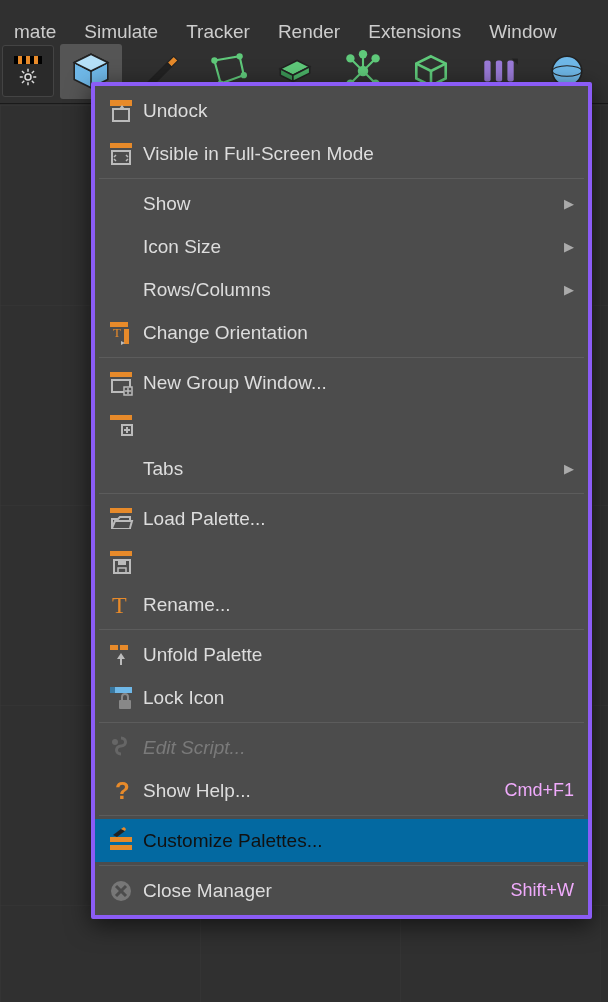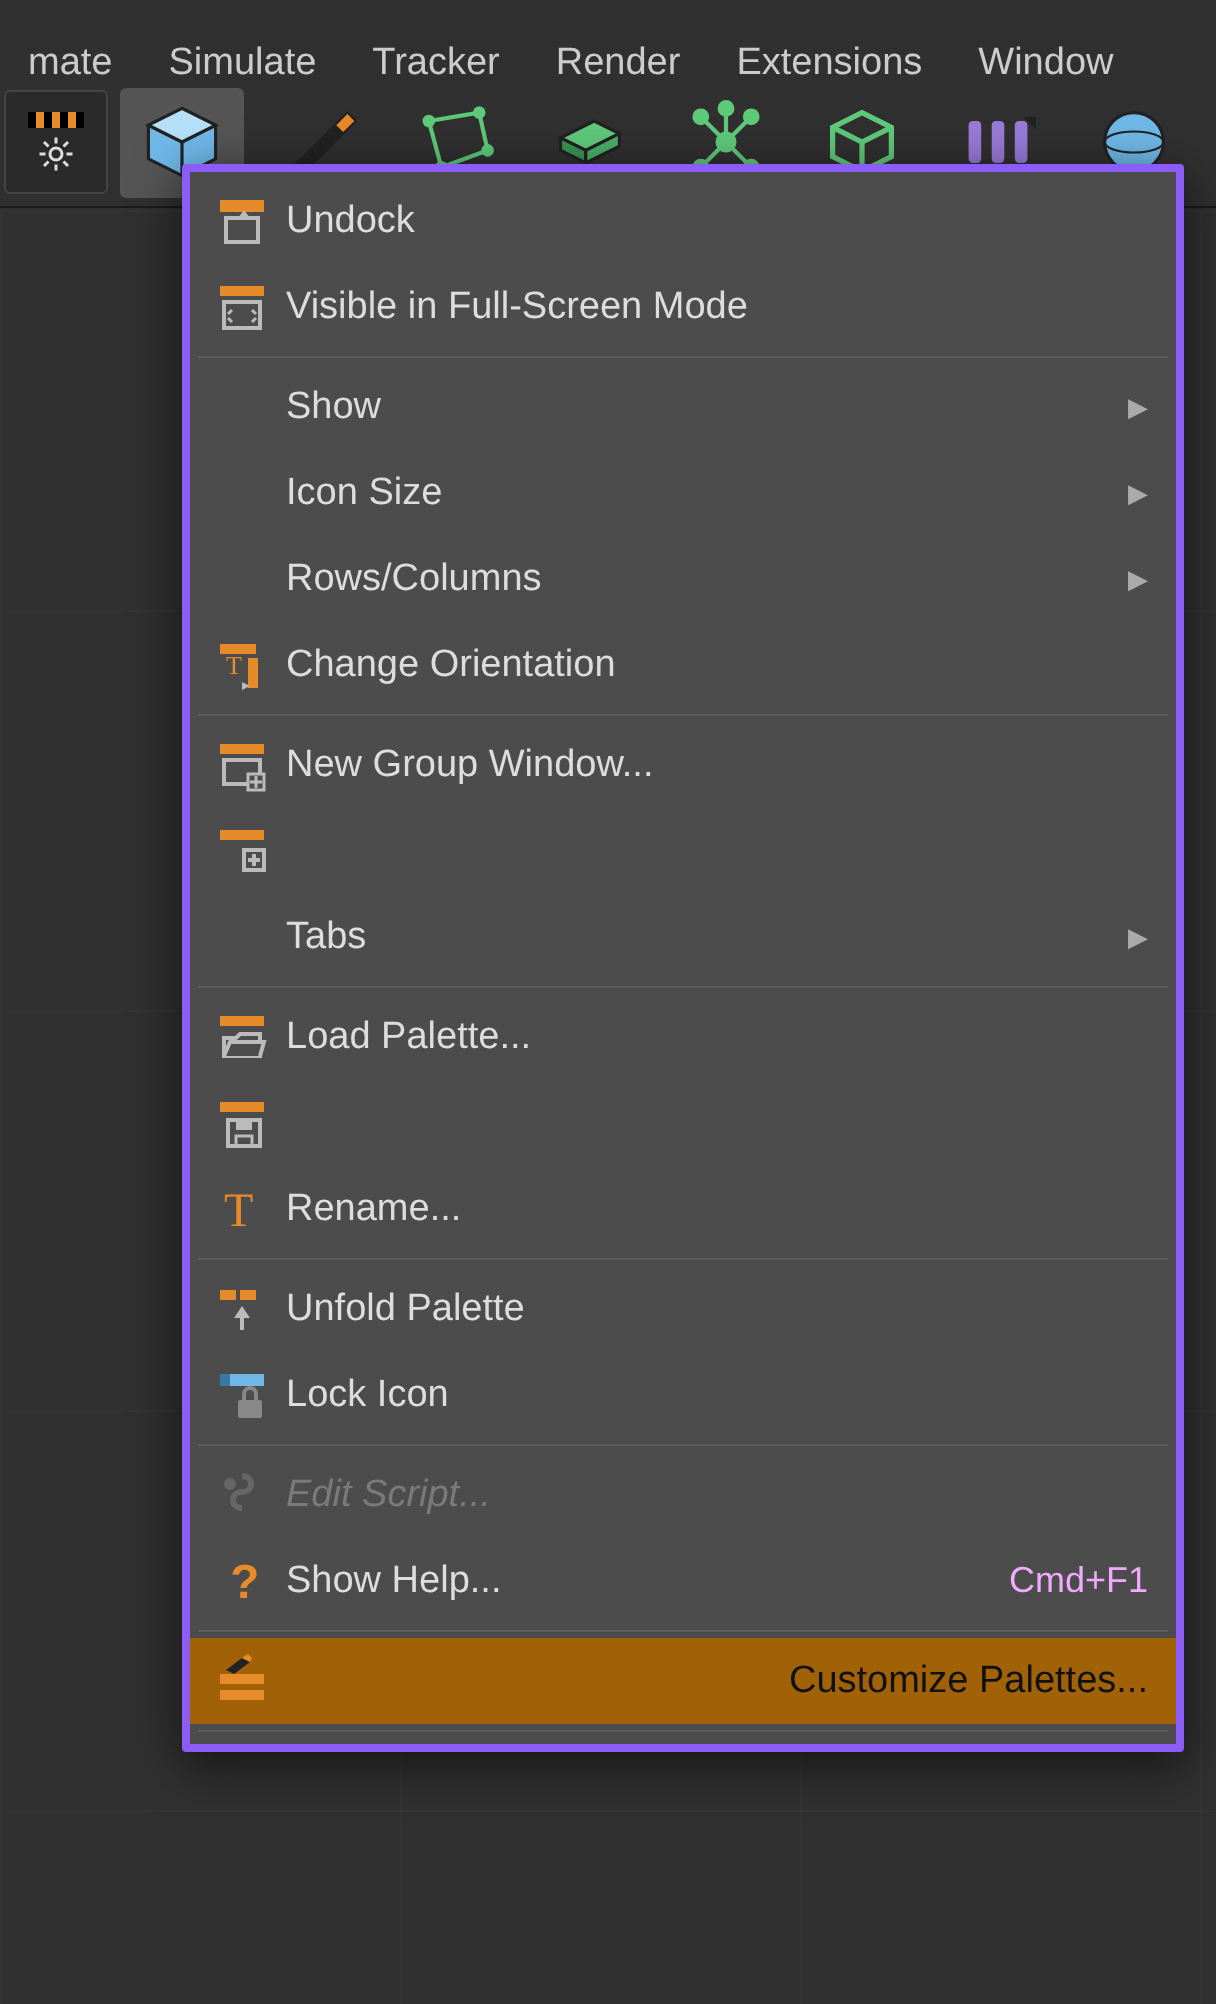--- a/index.html
+++ b/index.html
@@ -103,23 +103,22 @@
     padding: 3px 0;
   }
   .menu-item {
     display: flex;
     align-items: center;
     height: 43px;
     padding: 0 14px 0 8px;
     cursor: default;
   }
   .menu-item.highlighted {
-    background: #a16207;
+    background: #0369a1;
     color: #111;
-    text-align: right;
   }
   .menu-item.disabled {
     color: #7a7a7a;
     font-style: italic;
   }
   .menu-item .icon-slot {
     width: 36px;
     height: 36px;
     display: flex;
     align-items: center;
@@ -429,14 +428,25 @@
           <rect x="3" y="18" width="22" height="5" fill="#e78a2a"></rect>
           <path d="M6 8 L14 2 L18 4 L10 10 Z" fill="#222"></path>
           <path d="M14 2 L17 0 L19 2 L18 4 Z" fill="#e78a2a"></path>
         </svg>
       </span>
     <span class="label">Customize Palettes...</span>
   </div>
 
   <div class="menu-sep"></div>
 
+  <div class="menu-item">
+    <span class="icon-slot">
+        <svg width="28" height="28" viewBox="0 0 28 28">
+          <circle cx="14" cy="14" r="10" fill="#777"></circle>
+          <line x1="9" y1="9" x2="19" y2="19" stroke="#4c4c4c" stroke-width="3"></line>
+          <line x1="19" y1="9" x2="9" y2="19" stroke="#4c4c4c" stroke-width="3"></line>
+        </svg>
+      </span>
+    <span class="label">Close Manager</span>
+    <span class="shortcut">Shift+W</span>
+  </div>
 
 </div>
 
 </body></html>

